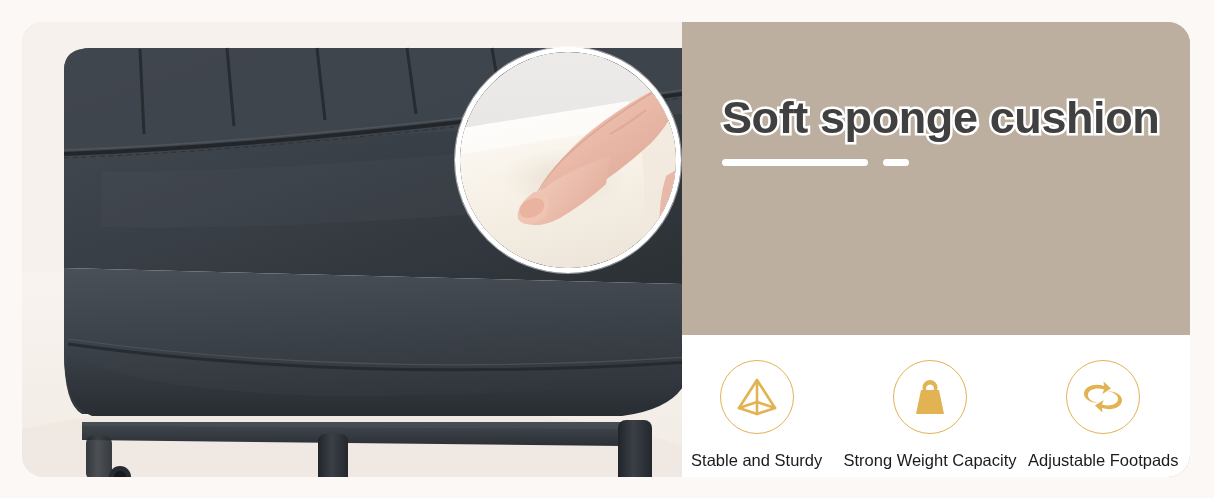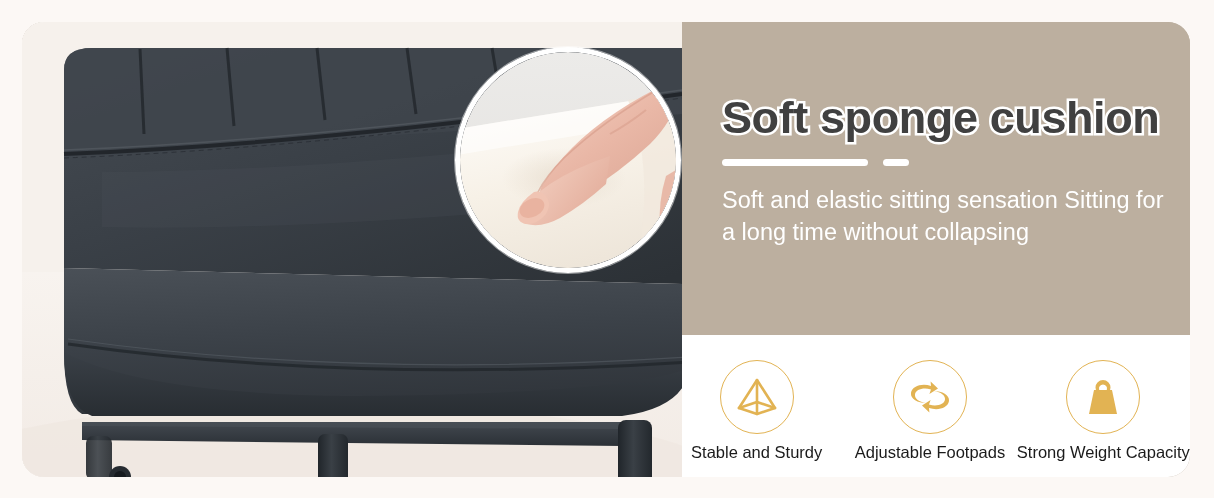--- a/index.html
+++ b/index.html
@@ -143,21 +143,21 @@
     height: 74px;
     border-radius: 50%;
     border: 1.6px solid #e2b353;
     display: flex;
     align-items: center;
     justify-content: center;
     box-sizing: border-box;
   }
   .badge svg { display: block; }
   .feature-label {
-    margin-top: 9px;
+    margin-top: 17px;
     font-size: 16.5px;
     color: #1b1b1b;
     white-space: nowrap;
     text-align: center;
   }
 </style>
 </head>
 <body>
 
 <div class="banner">
@@ -303,54 +303,53 @@
       </g>
     </svg>
   </div>
 
   <div class="textcol">
     <h1 class="headline">Soft sponge cushion</h1>
     <div class="rules">
       <span class="rule-long"></span>
       <span class="rule-short"></span>
     </div>
-    <p class="subtext">Soft and elastic sitting sensation Sitting for a long time without collapsing</p>
   </div>
 
   <div class="features">
 
     <div class="feature">
       <div class="badge">
         <svg width="46" height="46" viewBox="0 0 46 46">
           <g fill="none" stroke="#e2b353" stroke-width="2.6" stroke-linejoin="round" stroke-linecap="round">
             <path d="M23 6 L41 34 L23 40 L5 34 Z"></path>
             <path d="M23 6 L23 40"></path>
             <path d="M5 34 L23 28 L41 34"></path>
           </g>
         </svg>
       </div>
       <span class="feature-label">Stable and Sturdy</span>
     </div>
 
     <div class="feature">
       <div class="badge">
+        <svg width="46" height="46" viewBox="0 0 46 46">
+          <path d="M14 16 L32 16 L37 40 L9 40 Z" fill="#e2b353"></path>
+          <path d="M23 6 a7.5 7.5 0 0 1 7.5 7.5 a7.5 7.5 0 0 1 -1.6 4.6 l-4.2 0 a4 4 0 1 0 -3.4 0 l-4.2 0 a7.5 7.5 0 0 1 -1.6 -4.6 a7.5 7.5 0 0 1 7.5 -7.5 Z" fill="#e2b353"></path>
+        </svg>
+      </div>
+      <span class="feature-label">Strong Weight Capacity</span>
+    </div>
+
+    <div class="feature">
+      <div class="badge">
         <svg width="48" height="46" viewBox="0 0 48 46">
           <g fill="#e2b353">
             <path d="M25 12 C16 9 6 12 5 19 C4.2 25 12 29 20 29 C13 28 8.5 24.5 9 20.5 C9.6 15.5 17 13.2 25 15.4 L23.4 20 L32 14.4 L24.6 7.6 Z"></path>
             <path d="M23 34 C32 37 42 34 43 27 C43.8 21 36 17 28 17 C35 18 39.5 21.5 39 25.5 C38.4 30.5 31 32.8 23 30.6 L24.6 26 L16 31.6 L23.4 38.4 Z"></path>
           </g>
         </svg>
       </div>
       <span class="feature-label">Adjustable Footpads</span>
     </div>
 
-    <div class="feature">
-      <div class="badge">
-        <svg width="46" height="46" viewBox="0 0 46 46">
-          <path d="M14 16 L32 16 L37 40 L9 40 Z" fill="#e2b353"></path>
-          <path d="M23 6 a7.5 7.5 0 0 1 7.5 7.5 a7.5 7.5 0 0 1 -1.6 4.6 l-4.2 0 a4 4 0 1 0 -3.4 0 l-4.2 0 a7.5 7.5 0 0 1 -1.6 -4.6 a7.5 7.5 0 0 1 7.5 -7.5 Z" fill="#e2b353"></path>
-        </svg>
-      </div>
-      <span class="feature-label">Strong Weight Capacity</span>
-    </div>
-
   </div>
 </div>
 
 </body></html>

